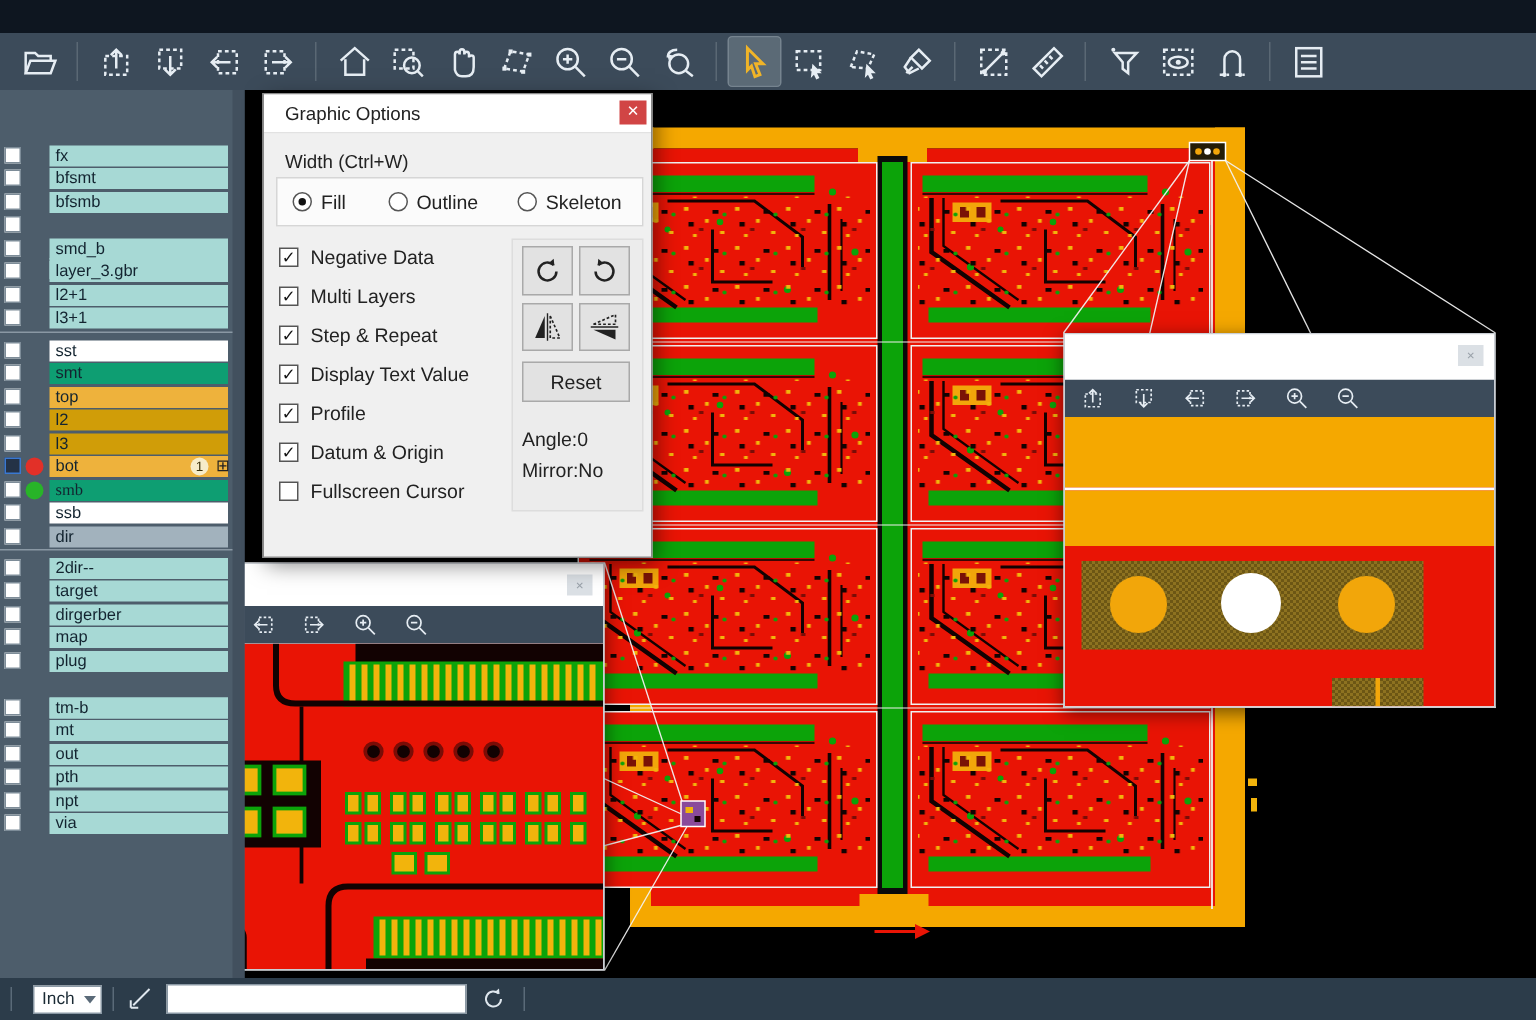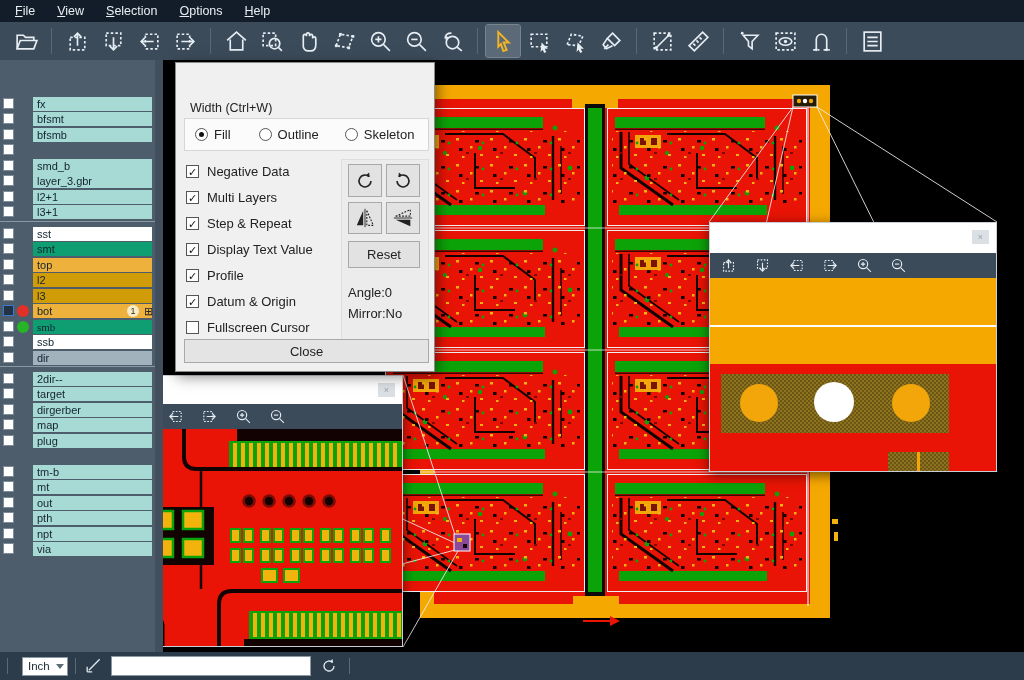--- a/index.html
+++ b/index.html
@@ -93,27 +93,20 @@
     font-size:11.5px; display:flex; align-items:center; justify-content:space-between; padding:0 3px 0 5px; margin-left:7px; }
   .sb-icon { width:20px; height:20px; color:#dfe7ee; }
   .cmd-input { width:200px; height:20px; background:#fff; border:1px solid #8a98a4; font-size:12px; padding:0 4px; }
   .status-text { color:#f0a21c; font-size:13.5px; letter-spacing:0.2px; }
 </style>
 </head>
 <body>
 
 <div class="app">
 
-  <div class="menubar" id="menubar">
-      <span class="menu-item"><u>F</u>ile</span>
-      <span class="menu-item"><u>V</u>iew</span>
-      <span class="menu-item"><u>S</u>election</span>
-      <span class="menu-item"><u>O</u>ptions</span>
-      <span class="menu-item"><u>H</u>elp</span>
-    </div>
 
   <div class="toolbar" id="maintoolbar">
       <div class="tb-btn">
         <svg viewBox="0 0 24 24">
           <path d="M3,19 V6 h6 l2,2 h8 v3" fill="none" stroke="currentColor" stroke-width="1.6"></path>
           <path d="M3,19 L6,11 h16 L19,19 z" fill="none" stroke="currentColor" stroke-width="1.6"></path>
         </svg>
       </div>
       <div class="tb-sep"></div>
       <div class="tb-btn">
@@ -694,20 +687,24 @@
         <div class="layer-row" style="top: 481.5px;">
           <div class="layer-cb"></div>
           <div class="layer-chip" style="background: rgb(167, 217, 213);">via</div>
         </div>
       </div>
     <div class="coords" style="top:606px;">X: 3.155307</div>
 
   </div>
 
   <div class="dialog">
+    <div class="dlg-title">
+      <div class="dlg-title-text">Graphic Options</div>
+      <div class="dlg-close">✕</div>
+    </div>
     <div class="dlg-label" style="left:14px; top:38px;">Width (Ctrl+W)</div>
     <div class="radio-box" id="radiobox">
         <label class="radio" style="margin-left: 10px;">
           <span class="rb on"></span>
           <span>Fill</span>
         </label>
         <label class="radio" style="margin-left: 28px;">
           <span class="rb"></span>
           <span>Outline</span>
         </label>
@@ -769,21 +766,20 @@
     <div class="sq-btn" style="left:210px; top:139px; height:32px;">
       <svg viewBox="0 0 24 24">
           <path d="M4,10 L20,10 L20,3 z" fill="none" stroke="currentColor" stroke-width="1.2" stroke-dasharray="2,1.5"></path>
           <path d="M4,14 L20,14 L20,21 z" fill="currentColor"></path>
           <line x1="2" y1="12" x2="22" y2="12" stroke="currentColor" stroke-width="1"></line>
         </svg>
     </div>
     <div class="reset-btn">Reset</div>
     <div class="dlg-label" style="left:172px; top:222px; font-size:13px;">Angle:0</div>
     <div class="dlg-label" style="left:172px; top:243px; font-size:13px;">Mirror:No</div>
-    <div class="close-btn">Close</div>
   </div>
 
   <div class="statusbar">
     <div class="sb-sep"></div>
     <div class="unit-select">
       <span>Inch</span>
       <span class="chev"></span>
     </div>
     <div class="sb-sep"></div>
     <svg class="sb-icon" viewBox="0 0 24 24">

